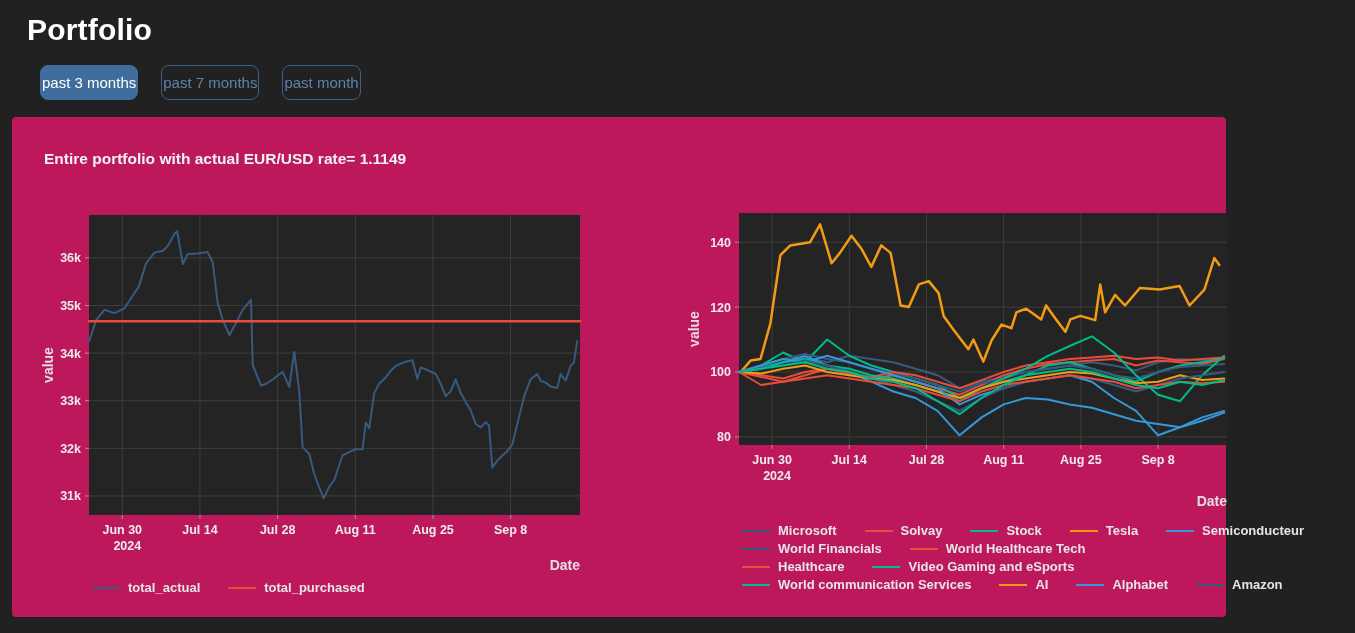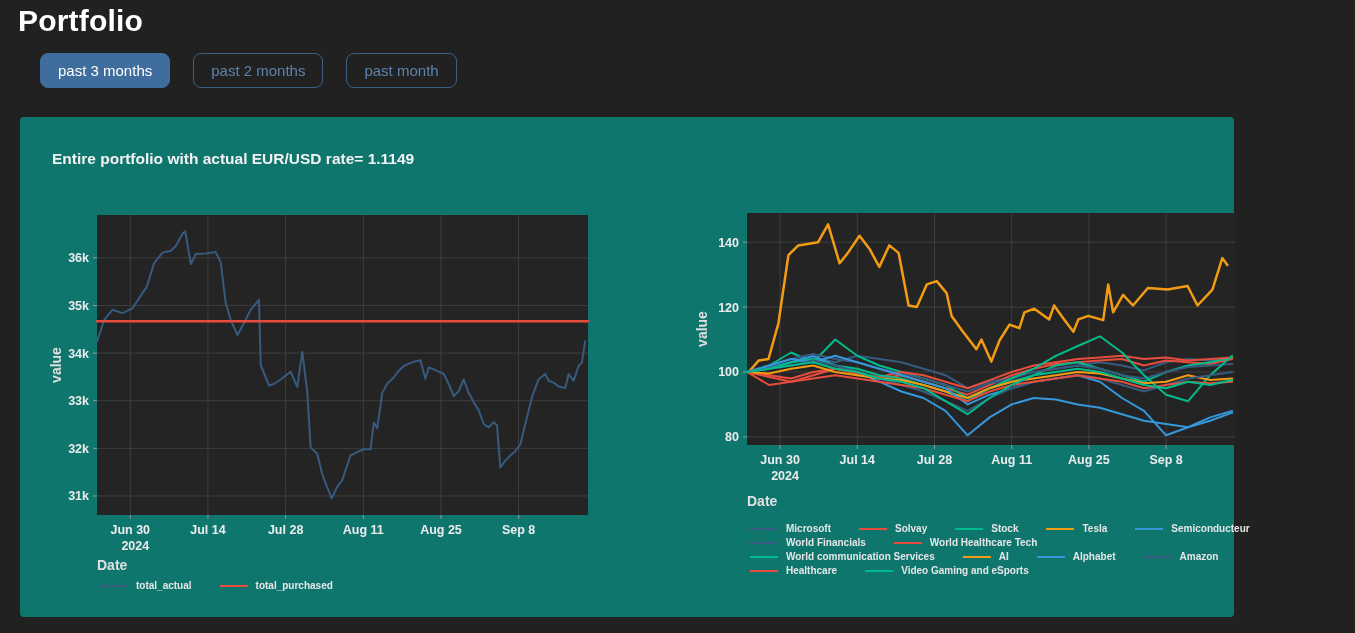--- a/index.html
+++ b/index.html
@@ -1,43 +1,43 @@
 <!DOCTYPE html>
 <html><head>
 <meta charset="utf-8">
 <style>
   html,body{margin:0;padding:0;background:#212121;width:1355px;height:633px;overflow:hidden;
     font-family:"Liberation Sans",sans-serif;-webkit-font-smoothing:antialiased;}
   .page{position:relative;width:1355px;height:633px;}
-  h1{position:absolute;left:18px;top:4px;margin:0;font-size:30px;font-weight:600;color:#ffffff;letter-spacing:.2px;}
+  h1{position:absolute;left:18px;top:4px;margin:9px;font-size:30px;font-weight:600;color:#ffffff;letter-spacing:.2px;}
   .btnrow{position:absolute;left:40px;top:53px;display:flex;gap:23px;}
-  .pill{font-family:"Liberation Sans",sans-serif;font-size:15px;padding:8px 17px;border-radius:8px;
-    background:transparent;border:1px solid #3c5f85;color:#5d83ab;cursor:pointer;}
+  .pill{font-family:"Liberation Sans",sans-serif;font-size:15px;padding:8px 1px;border-radius:8px;
+    background:transparent;border:1px solid #3c5f85;color:#5d83ab;cursor:pointer;margin-top:12px;}
   .pill.active{background:#3f6e9e;border-color:#3f6e9e;color:#ffffff;}
-  .card{position:absolute;left:20px;top:117px;width:1214px;height:500px;background:#0f766e;border-radius:4px;}
+  .card{position:absolute;left:12px;top:117px;width:1214px;height:500px;background:#be185d;border-radius:4px;}
   .chart-title{position:absolute;font-size:15.5px;font-weight:600;color:#f2f2f2;white-space:nowrap;}
   .chart-svg{position:absolute;top:0;}
   .tick{fill:#ececec;font:600 12.5px "Liberation Sans",sans-serif;}
-  .axlab{position:absolute;font-size:14px;font-weight:600;color:#e0e0e0;text-align:left;}
+  .axlab{position:absolute;font-size:14px;font-weight:600;color:#e0e0e0;text-align:right;}
   .ylab{position:absolute;width:100px;text-align:center;transform:rotate(-90deg);transform-origin:center;}
   .legend{position:absolute;display:flex;flex-direction:column;gap:3px;}
   .lrow{display:flex;gap:28px;align-items:center;}
   .litem{display:flex;align-items:center;gap:8px;cursor:pointer;white-space:nowrap;}
   .lswatch{display:inline-block;width:28px;height:0;border-top:2.5px solid #888;}
-  .llabel{font-size:10px;font-weight:600;color:#e6e6e6;}
+  .llabel{font-size:13px;font-weight:600;color:#e6e6e6;}
 </style>
 </head>
 <body>
 
 <div class="page">
   <h1>Portfolio</h1>
 
   <div class="btnrow">
     <button class="pill active">past 3 months</button>
-    <button class="pill">past 2 months</button>
+    <button class="pill">past 7 months</button>
     <button class="pill">past month</button>
   </div>
 
   <div class="card">
 
     <div class="chart-title" style="left:32px;top:33px;">Entire portfolio with actual EUR/USD rate= 1.1149</div>
     <svg id="svgL" class="chart-svg" style="left:0;" width="650" height="500">
         <rect x="77" y="98" width="491" height="300" fill="#242424"></rect>
         <line x1="77" x2="568" y1="378.952380952381" y2="378.952380952381" stroke="#3e3e3e" stroke-width="1"></line>
         <line x1="73" x2="77" y1="378.952380952381" y2="378.952380952381" stroke="#999999"></line>
@@ -171,41 +171,41 @@
             <span class="lswatch" style="border-top-color: rgb(55, 90, 127);"></span>
             <span class="llabel">World Financials</span>
           </span>
           <span class="litem">
             <span class="lswatch" style="border-top-color: rgb(231, 76, 60);"></span>
             <span class="llabel">World Healthcare Tech</span>
           </span>
         </div>
         <div class="lrow">
           <span class="litem">
+            <span class="lswatch" style="border-top-color: rgb(231, 76, 60);"></span>
+            <span class="llabel">Healthcare</span>
+          </span>
+          <span class="litem">
+            <span class="lswatch" style="border-top-color: rgb(0, 188, 140);"></span>
+            <span class="llabel">Video Gaming and eSports</span>
+          </span>
+        </div>
+        <div class="lrow">
+          <span class="litem">
             <span class="lswatch" style="border-top-color: rgb(0, 188, 140);"></span>
             <span class="llabel">World communication Services</span>
           </span>
           <span class="litem">
             <span class="lswatch" style="border-top-color: rgb(243, 156, 18);"></span>
             <span class="llabel">AI</span>
           </span>
           <span class="litem">
             <span class="lswatch" style="border-top-color: rgb(52, 152, 219);"></span>
             <span class="llabel">Alphabet</span>
           </span>
           <span class="litem">
             <span class="lswatch" style="border-top-color: rgb(55, 90, 127);"></span>
             <span class="llabel">Amazon</span>
-          </span>
-        </div>
-        <div class="lrow">
-          <span class="litem">
-            <span class="lswatch" style="border-top-color: rgb(231, 76, 60);"></span>
-            <span class="llabel">Healthcare</span>
-          </span>
-          <span class="litem">
-            <span class="lswatch" style="border-top-color: rgb(0, 188, 140);"></span>
-            <span class="llabel">Video Gaming and eSports</span>
           </span>
         </div>
       </div>
   </div>
 </div>
 
 </body></html>

